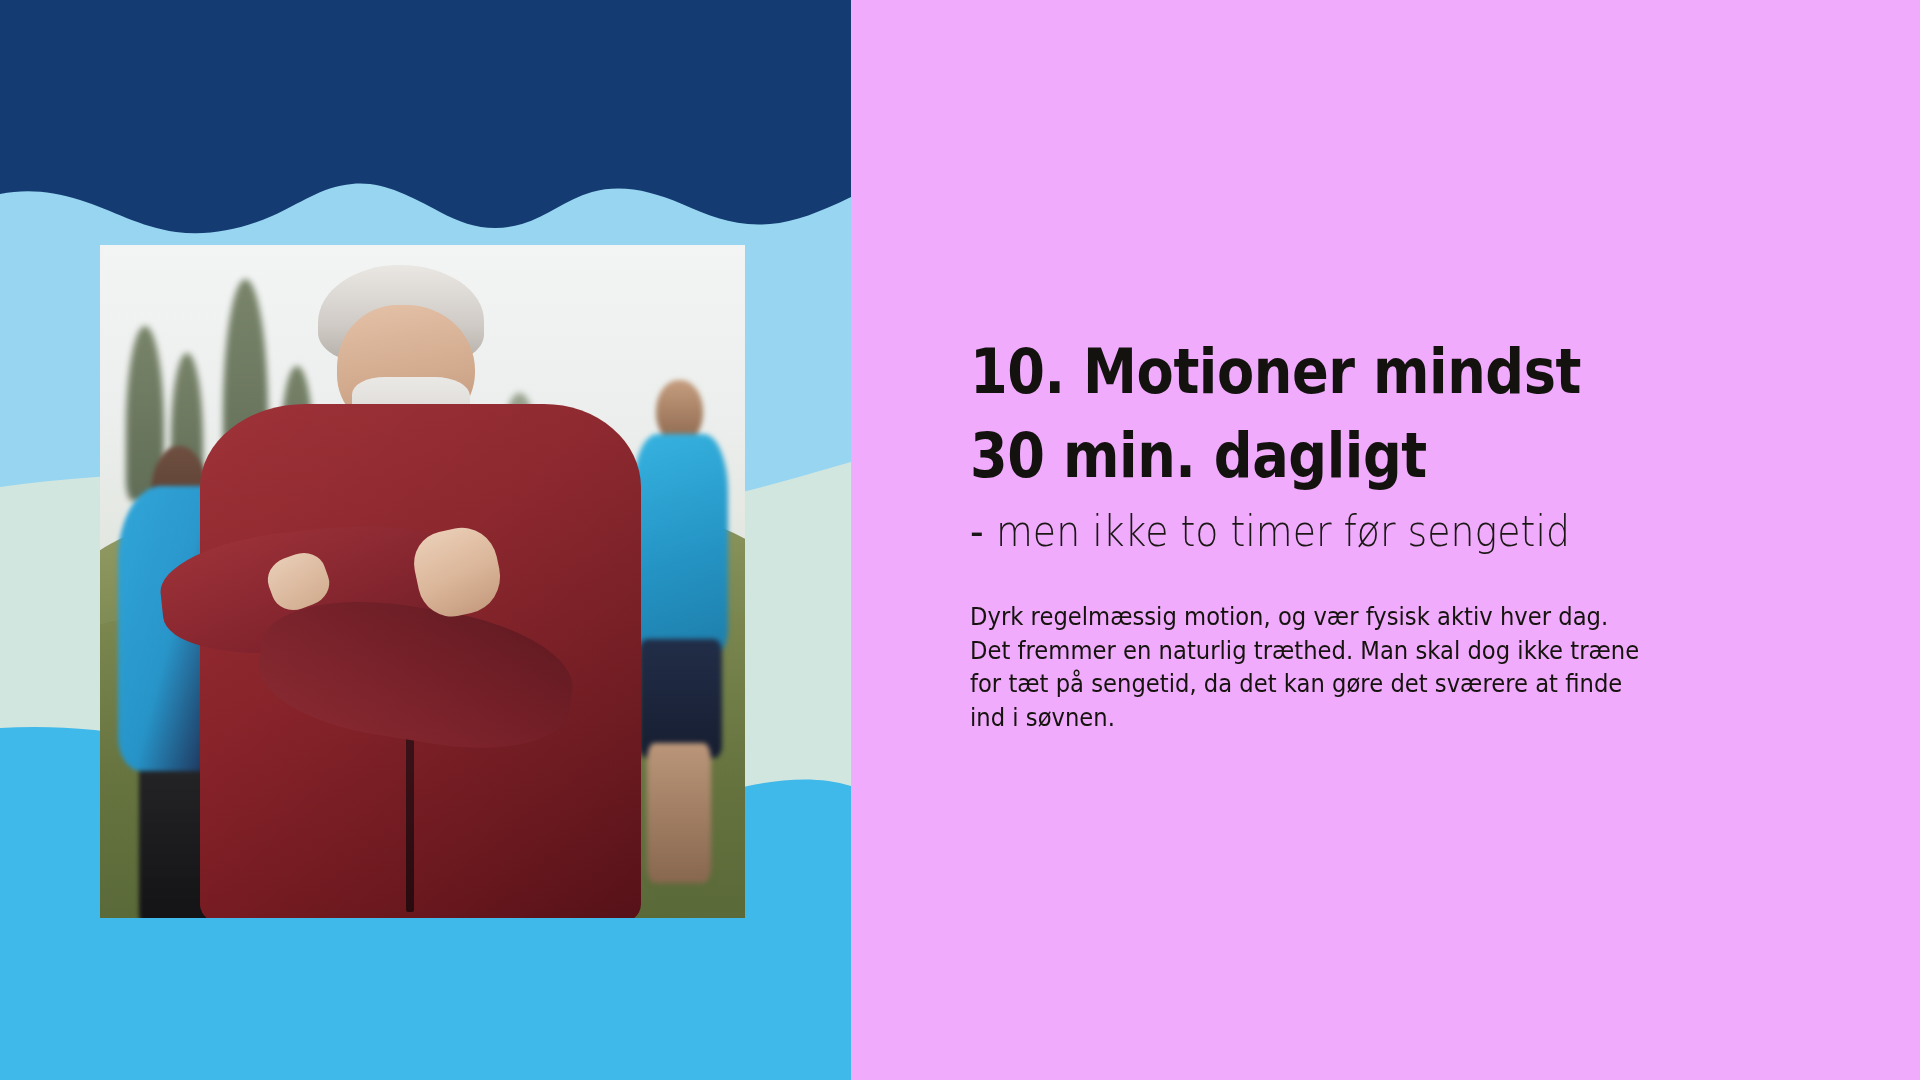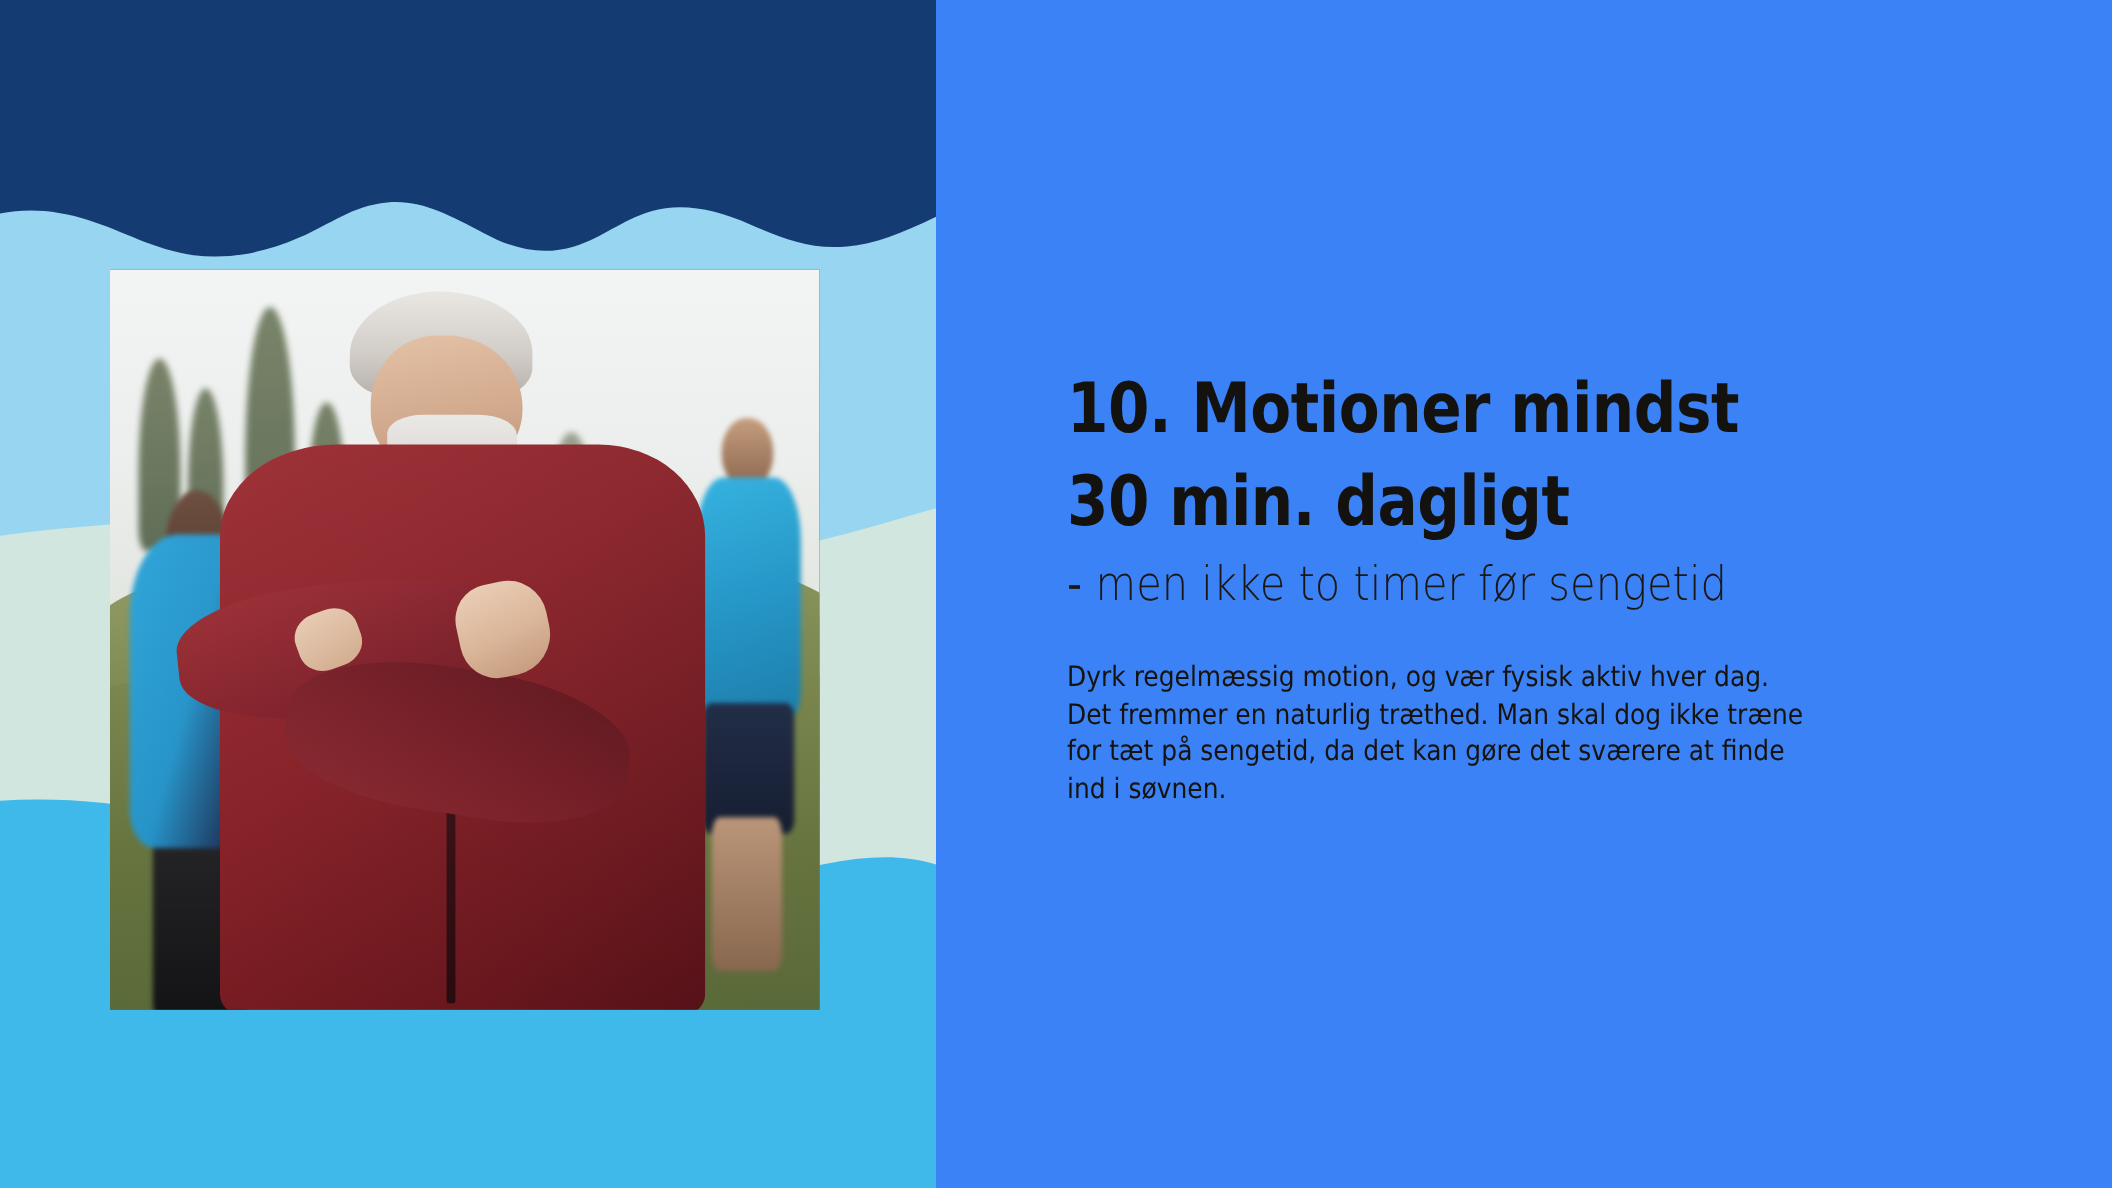--- a/index.html
+++ b/index.html
@@ -11,21 +11,21 @@
     width: 1920px;
     height: 1080px;
     overflow: hidden;
     font-family: "Liberation Sans", sans-serif;
   }
 
   #slide {
     position: relative;
     width: 1920px;
     height: 1080px;
-    background: #3b82f6;
+    background: #f0abfc;
     overflow: hidden;
   }
 
   
   #left-panel {
     position: absolute;
     left: 0;
     top: 0;
     width: 851px;
     height: 1080px;

